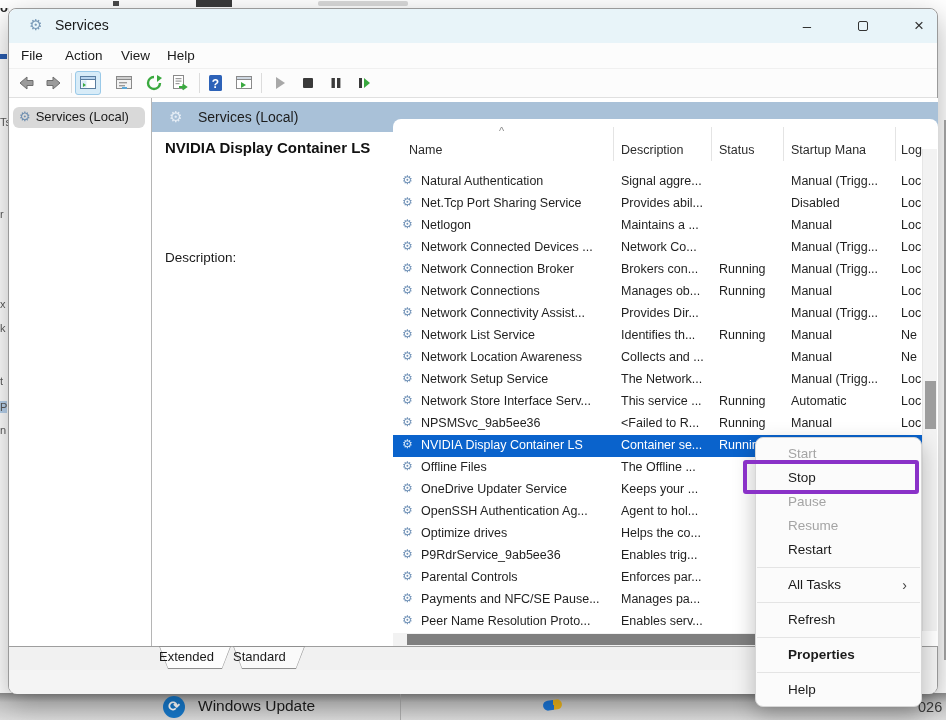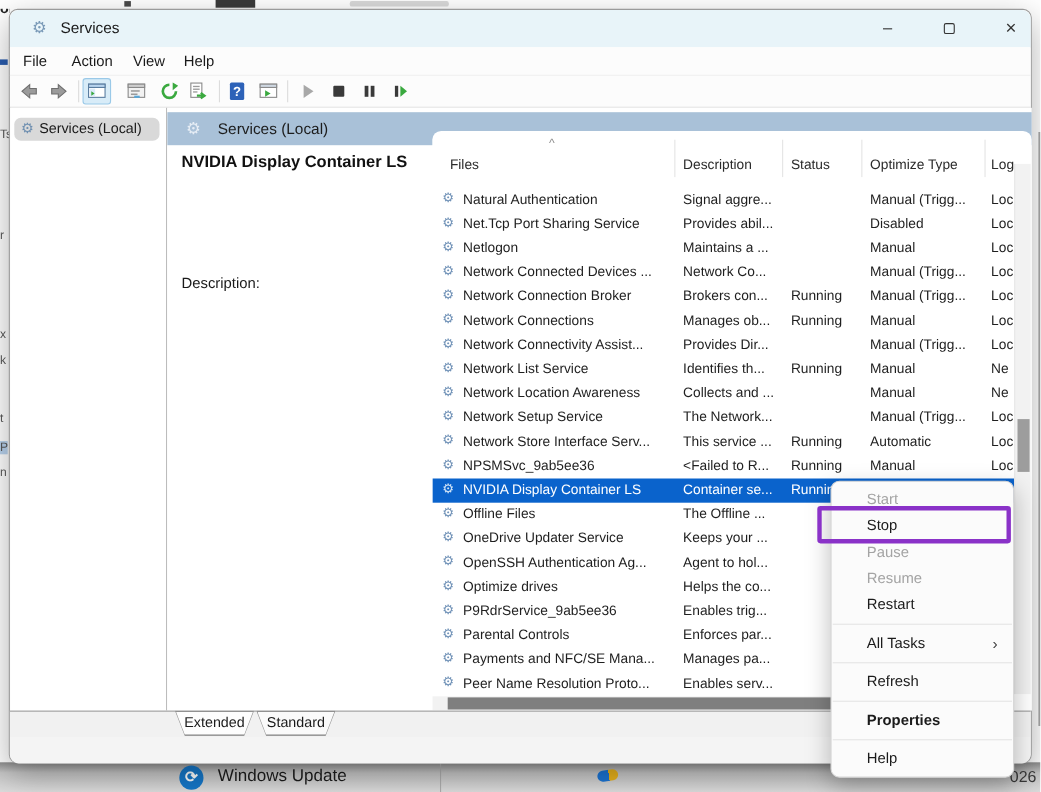--- a/index.html
+++ b/index.html
@@ -96,21 +96,21 @@
   .hthumb{position:absolute;left:14px;top:1px;width:486px;height:11px;background:#7f7f7f;}
 
   
   .tabstrip{position:absolute;left:0;top:637px;width:100%;height:24px;background:#f1f1f1;border-top:1px solid #9e9e9e;}
   .tab{position:absolute;top:-1px;height:23px;}
   .tab-extended{left:150px;width:72px;}
   .tab-standard{left:224px;width:72px;}
   .t-bg{position:absolute;inset:0;background:#8f8f8f;clip-path:polygon(0 0,100% 0,calc(100% - 9px) 100%,9px 100%);}
   .t-fg{position:absolute;inset:1px;background:#fafafa;clip-path:polygon(0 0,100% 0,calc(100% - 8px) 100%,8px 100%);}
   .tab-extended .t-fg{background:#fdfdfd;}
-  .t-label{position:relative;z-index:2;display:block;text-align:center;line-height:21px;font-size:13px;color:#1a1a1a;}
+  .t-label{position:relative;z-index:2;display:block;line-height:21px;font-size:13px;color:#1a1a1a;}
   .bottom-filler{position:absolute;left:0;top:661px;width:100%;height:24px;background:#f4f4f4;border-radius:0 0 8px 8px;}
 
   
   .context-menu{position:absolute;left:755px;top:437px;width:167px;background:#fbfbfb;border:1px solid #d6d6d6;
     border-radius:8px;box-shadow:0 8px 22px rgba(0,0,0,.25);padding:4px 0;z-index:5;}
   .cm-item{position:relative;height:24px;line-height:24px;padding-left:32px;font-size:13.5px;color:#1b1b1b;}
   .cm-item.disabled{color:#a4a4a4;}
   .cm-item.bold{font-weight:bold;}
   .cm-arrow{position:absolute;right:14px;top:0;font-size:14px;color:#444;}
   .cm-sep{height:1px;background:#e4e4e4;margin:5px 1px;}
@@ -264,24 +264,24 @@
       <div class="band">
         <span class="band-gear">⚙</span>
         <span class="band-title">Services (Local)</span>
       </div>
 
       <div class="svc-title">NVIDIA Display Container LS</div>
       <div class="svc-desc-label">Description:</div>
 
       <div class="card">
         <span class="sort-ind">^</span>
-        <span class="col-head ch-0">Files</span>
+        <span class="col-head ch-0">Name</span>
         <span class="col-head ch-1">Description</span>
         <span class="col-head ch-2">Status</span>
-        <span class="col-head ch-3">Optimize Type</span>
+        <span class="col-head ch-3">Startup Mana</span>
         <span class="col-head ch-4">Log</span>
         <div class="col-sep cs-0"></div>
         <div class="col-sep cs-1"></div>
         <div class="col-sep cs-2"></div>
         <div class="col-sep cs-3"></div>
 
         <div class="rows">
             <div class="trow">
               <span class="gear">⚙</span>
               <span class="cell c-name">Natural Authentication</span>
@@ -429,21 +429,21 @@
             <div class="trow">
               <span class="gear">⚙</span>
               <span class="cell c-name">Parental Controls</span>
               <span class="cell c-desc">Enforces par...</span>
               <span class="cell c-status"></span>
               <span class="cell c-startup"></span>
               <span class="cell c-log"></span>
             </div>
             <div class="trow">
               <span class="gear">⚙</span>
-              <span class="cell c-name">Payments and NFC/SE Mana...</span>
+              <span class="cell c-name">Payments and NFC/SE Pause...</span>
               <span class="cell c-desc">Manages pa...</span>
               <span class="cell c-status"></span>
               <span class="cell c-startup"></span>
               <span class="cell c-log"></span>
             </div>
             <div class="trow">
               <span class="gear">⚙</span>
               <span class="cell c-name">Peer Name Resolution Proto...</span>
               <span class="cell c-desc">Enables serv...</span>
               <span class="cell c-status"></span>

